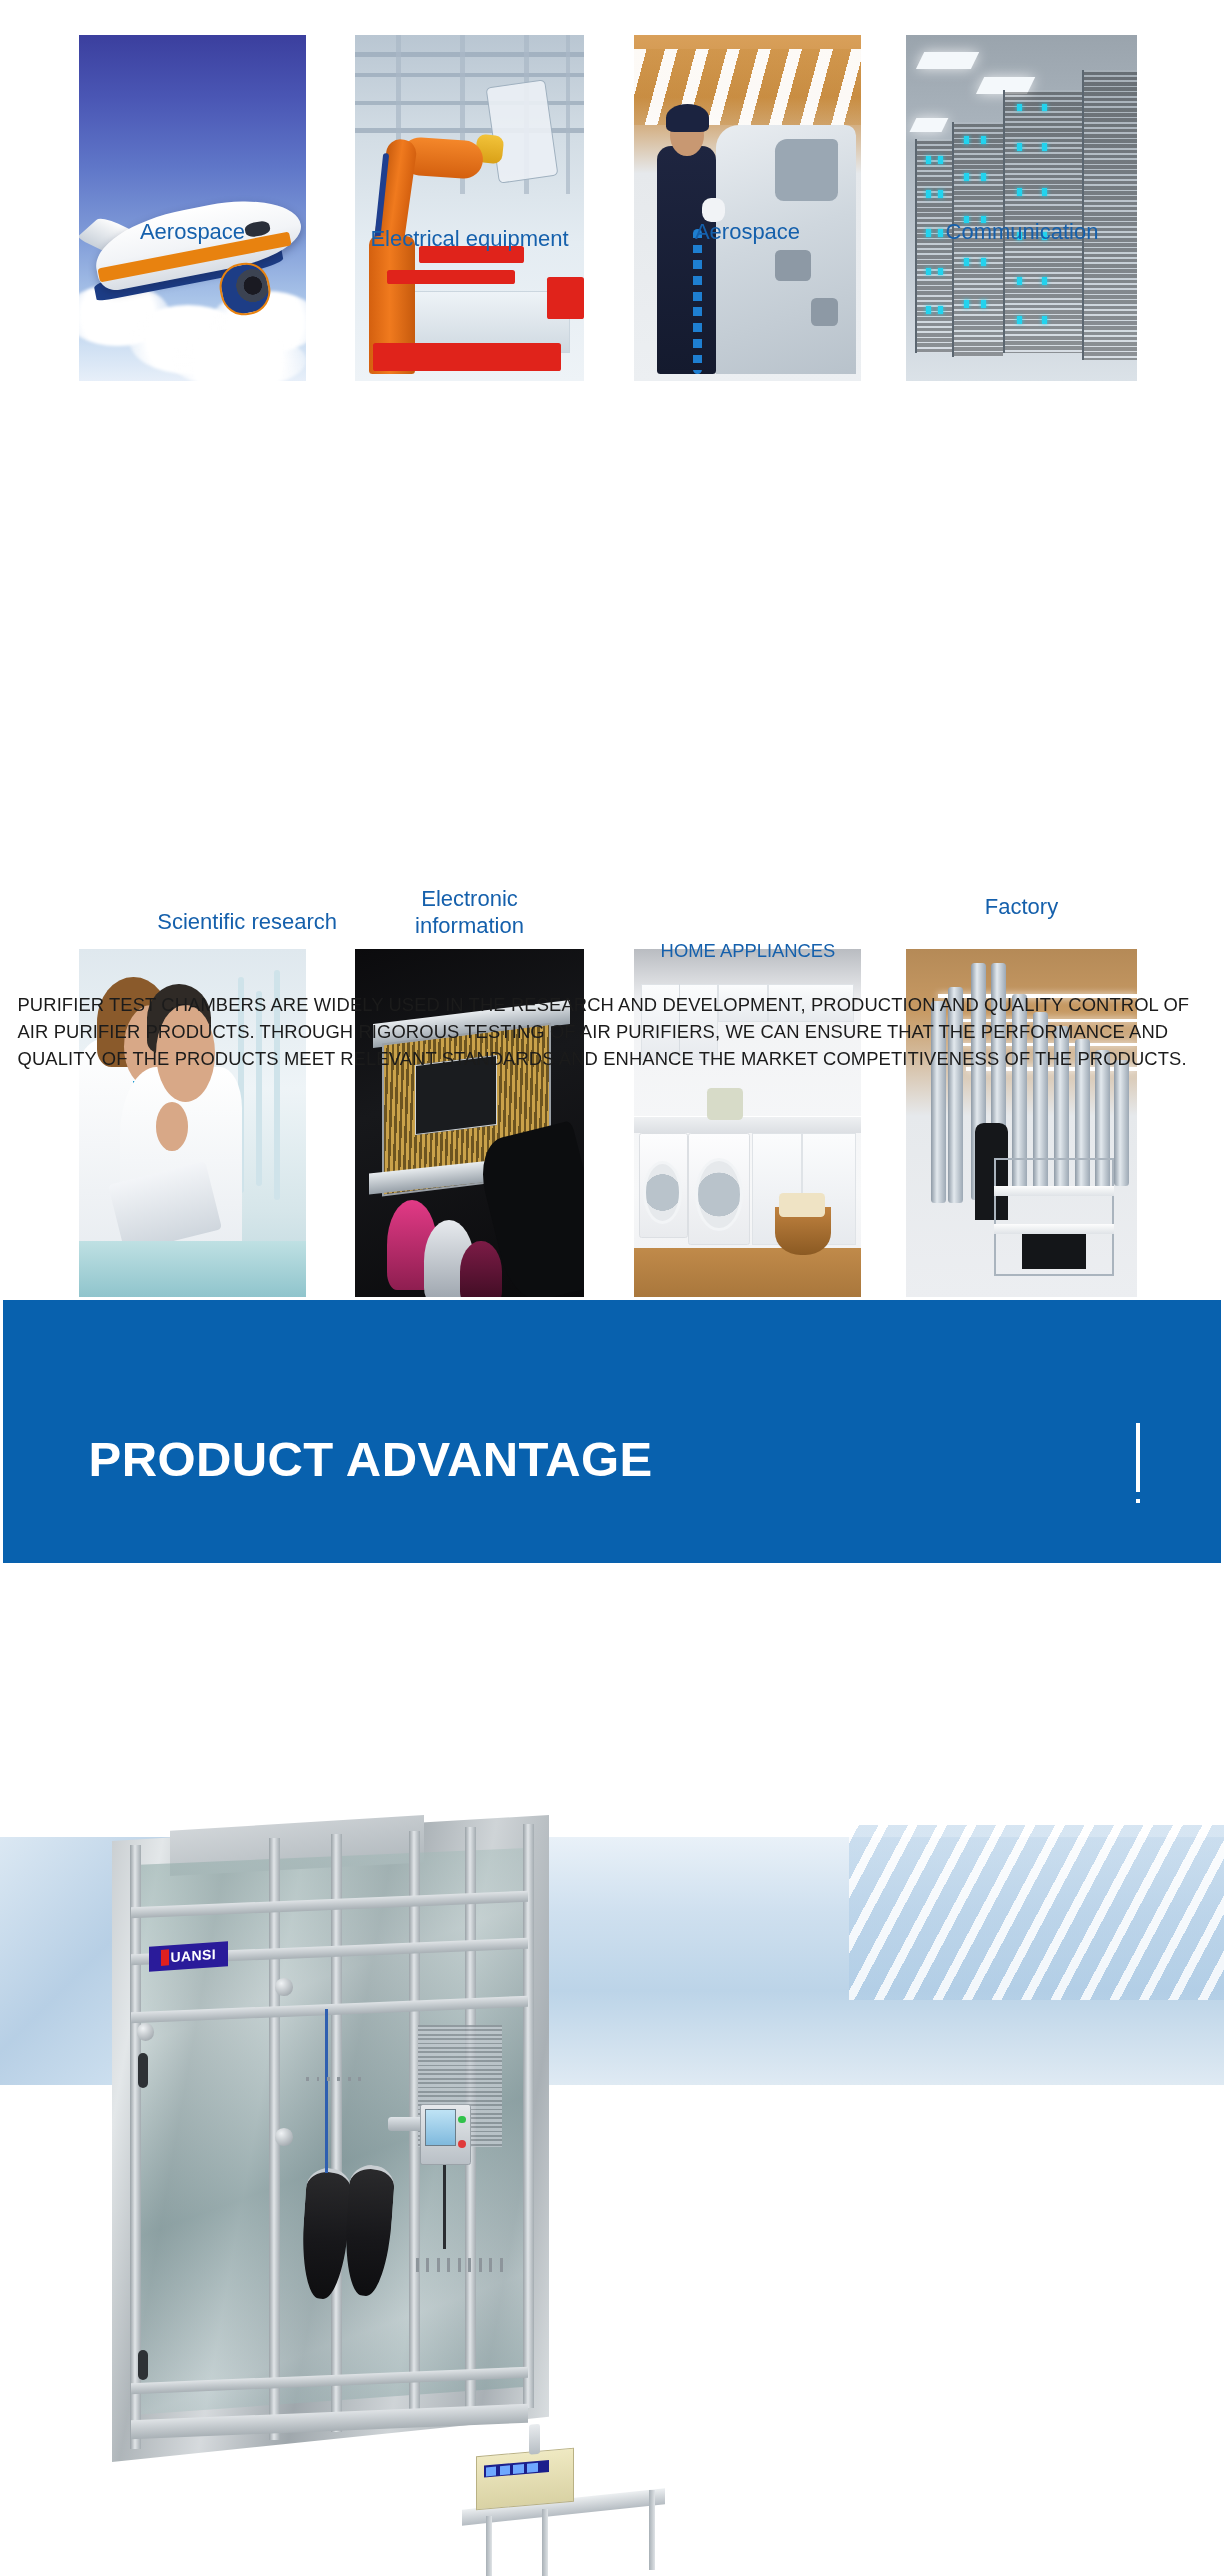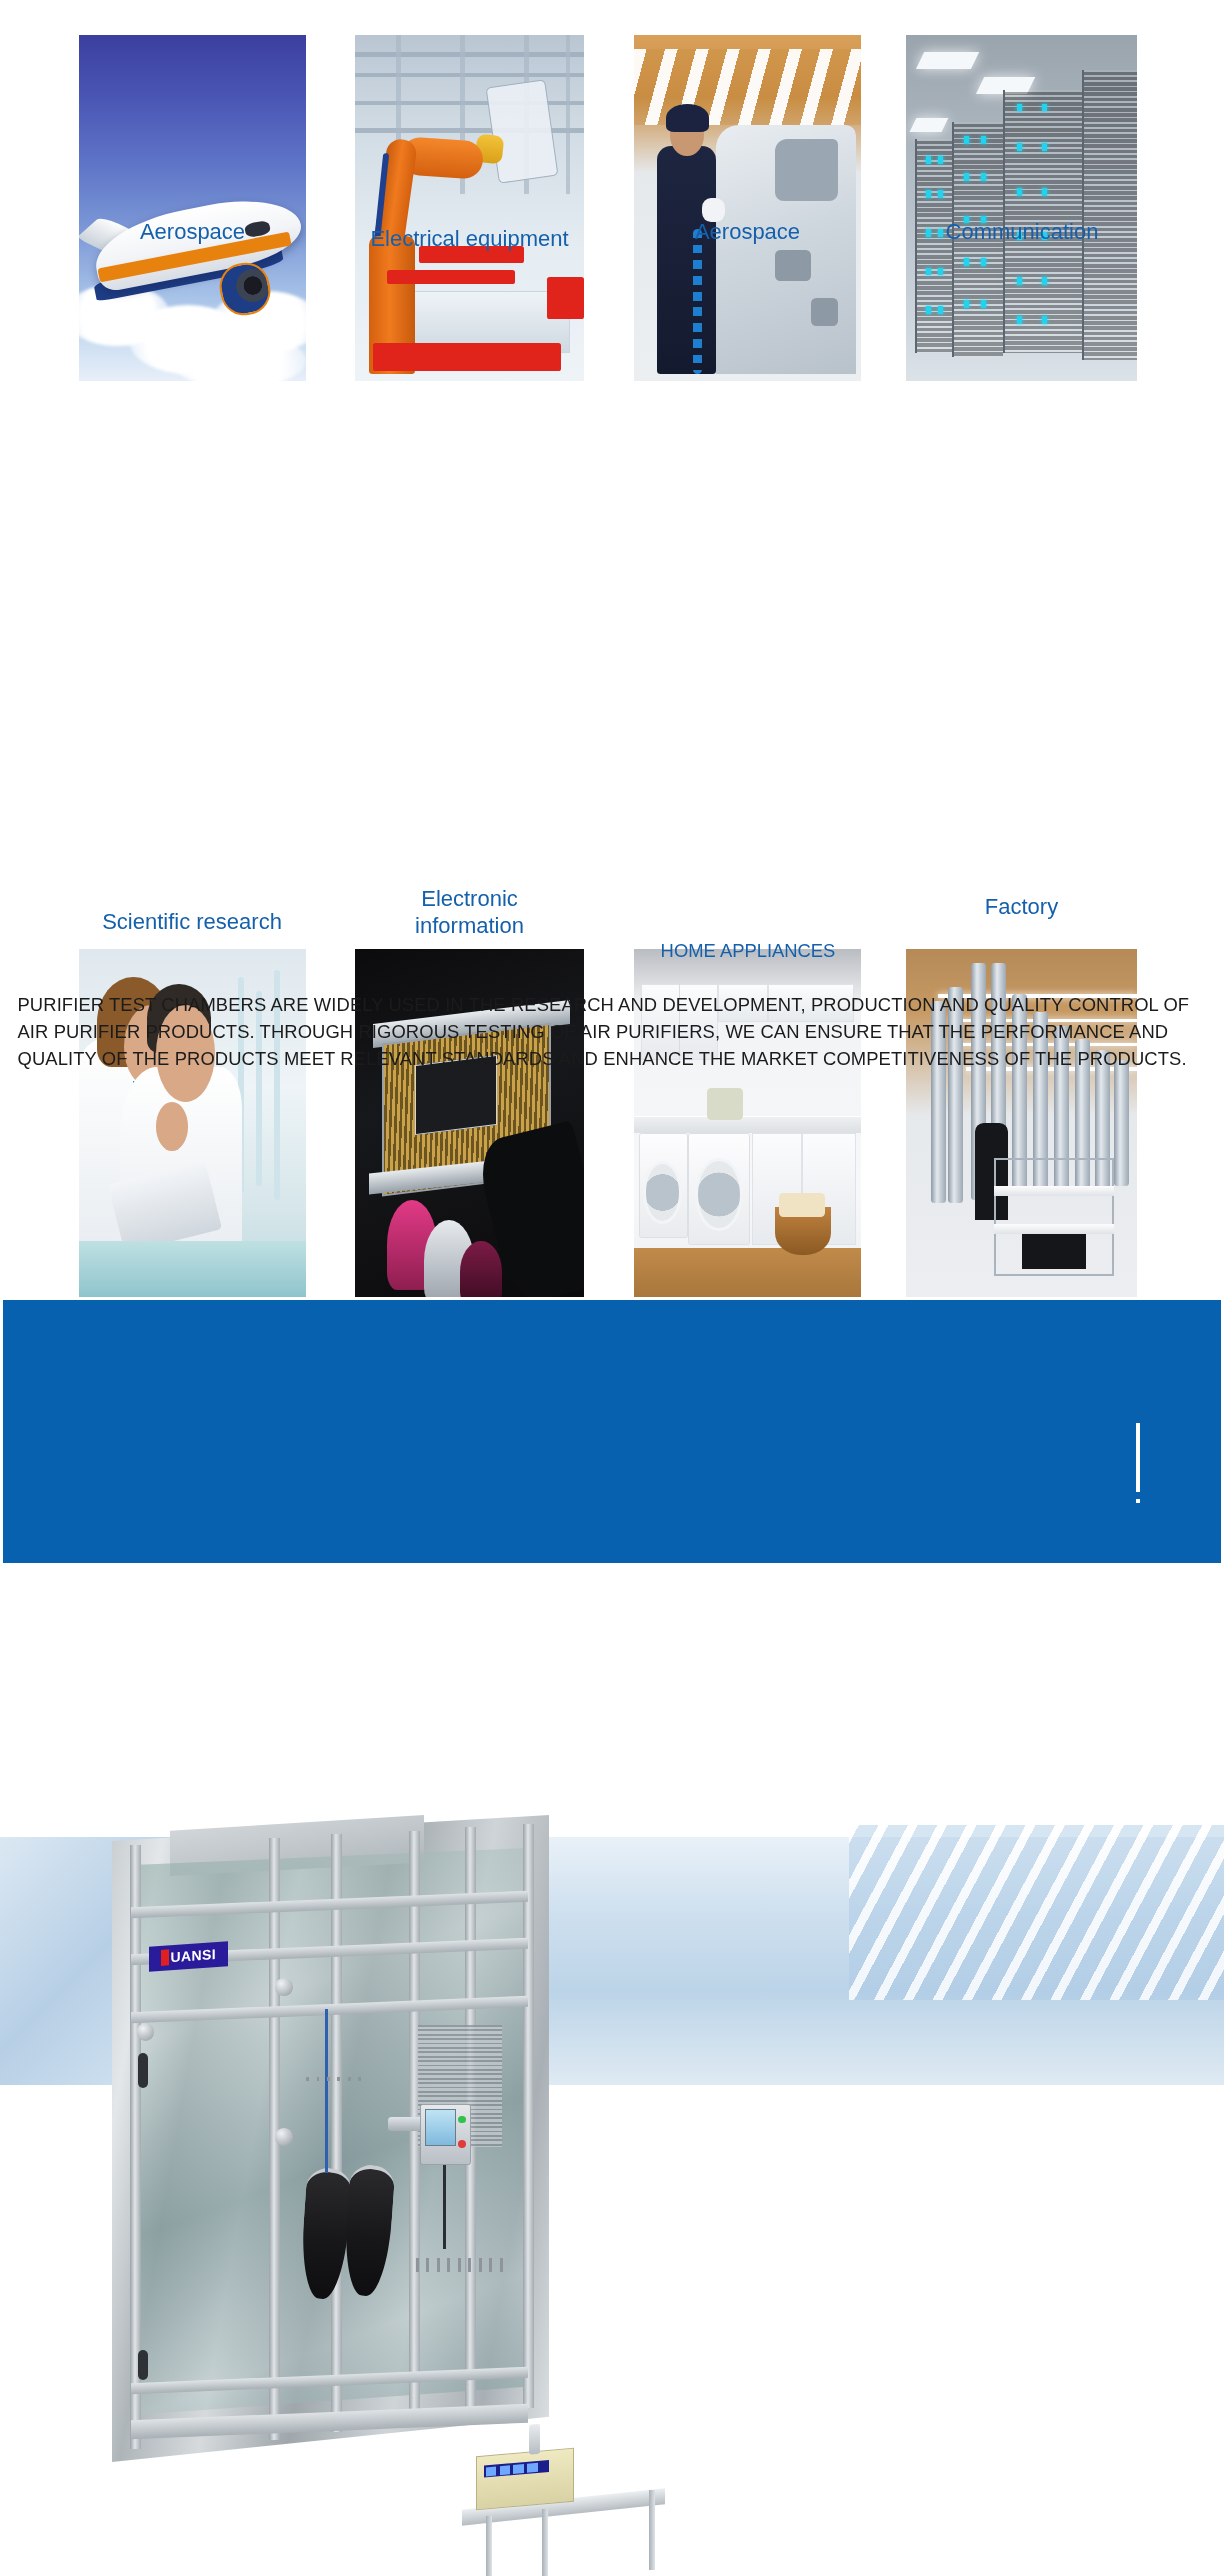--- a/index.html
+++ b/index.html
@@ -384,21 +384,21 @@
           <div class="face" style="left:20%; top:16%; width:24%; height:24%;"></div>
           <div class="polo" style="left:24%; top:38%; width:20%; height:34%;"></div>
           <div class="coat" style="left:18%; top:34%; width:54%; height:66%; border-radius:30% 18% 0 0;"></div>
           <div class="hair-m" style="left:30%; top:10%; width:28%; height:20%;"></div>
           <div class="face" style="left:34%; top:16%; width:26%; height:28%;"></div>
           <div class="tablet" style="left:16%; top:64%; width:44%; height:20%;"></div>
           <div class="face" style="left:34%; top:44%; width:14%; height:14%;"></div>
           <div style="position:absolute; left:0; bottom:0; width:100%; height:16%; background:linear-gradient(180deg,#bfe0e3,#8fc4cc);"></div>
         </div>
       </div>
-      <div class="tile-label" style="left:47px; top:472px; width:290px;">Scientific research</div>
+      <div class="tile-label" style="left:47px; top:472px; width:290px;text-align:right;">Scientific research</div>
 
       <div class="tile" style="left:355px; top:512px; width:229px; height:348px;">
         <div class="ph chip-bg">
           <div class="chip-rail" style="left:8%; top:18%; width:86%; height:7%; transform:skewY(-7deg);"></div>
           <div class="socket"></div>
           <div class="socket-lid"></div>
           <div class="chip-rail" style="left:6%; top:62%; width:70%; height:6%; transform:skewY(-6deg);"></div>
           <div class="chip-arm"></div>
           <div class="cap-pink" style="left:14%; top:72%; width:22%; height:26%;"></div>
           <div class="cap-silver" style="left:30%; top:78%; width:22%; height:24%;"></div>
@@ -451,20 +451,21 @@
           <div style="position:absolute; left:50%; top:82%; width:28%; height:10%; background:#141619;"></div>
         </div>
       </div>
       <div class="tile-label" style="left:906px; top:457px; width:231px;">Factory</div>
     </div>
   </section>
 
   <p class="desc">PURIFIER TEST CHAMBERS ARE WIDELY USED IN THE RESEARCH AND DEVELOPMENT, PRODUCTION AND QUALITY CONTROL OF AIR PURIFIER PRODUCTS. THROUGH RIGOROUS TESTING OF AIR PURIFIERS, WE CAN ENSURE THAT THE PERFORMANCE AND QUALITY OF THE PRODUCTS MEET RELEVANT STANDARDS AND ENHANCE THE MARKET COMPETITIVENESS OF THE PRODUCTS.</p>
 
   <div class="banner">
+    <div class="banner-title">PRODUCT ADVANTAGE</div>
     <div class="banner-mark"></div>
   </div>
 
   <div class="hero">
     <div class="hero-floor"></div>
     <div class="hero-floor-left"></div>
     <div class="hero-glow"></div>
 
     <div class="chamber">
       <div class="ch-frame"></div>

